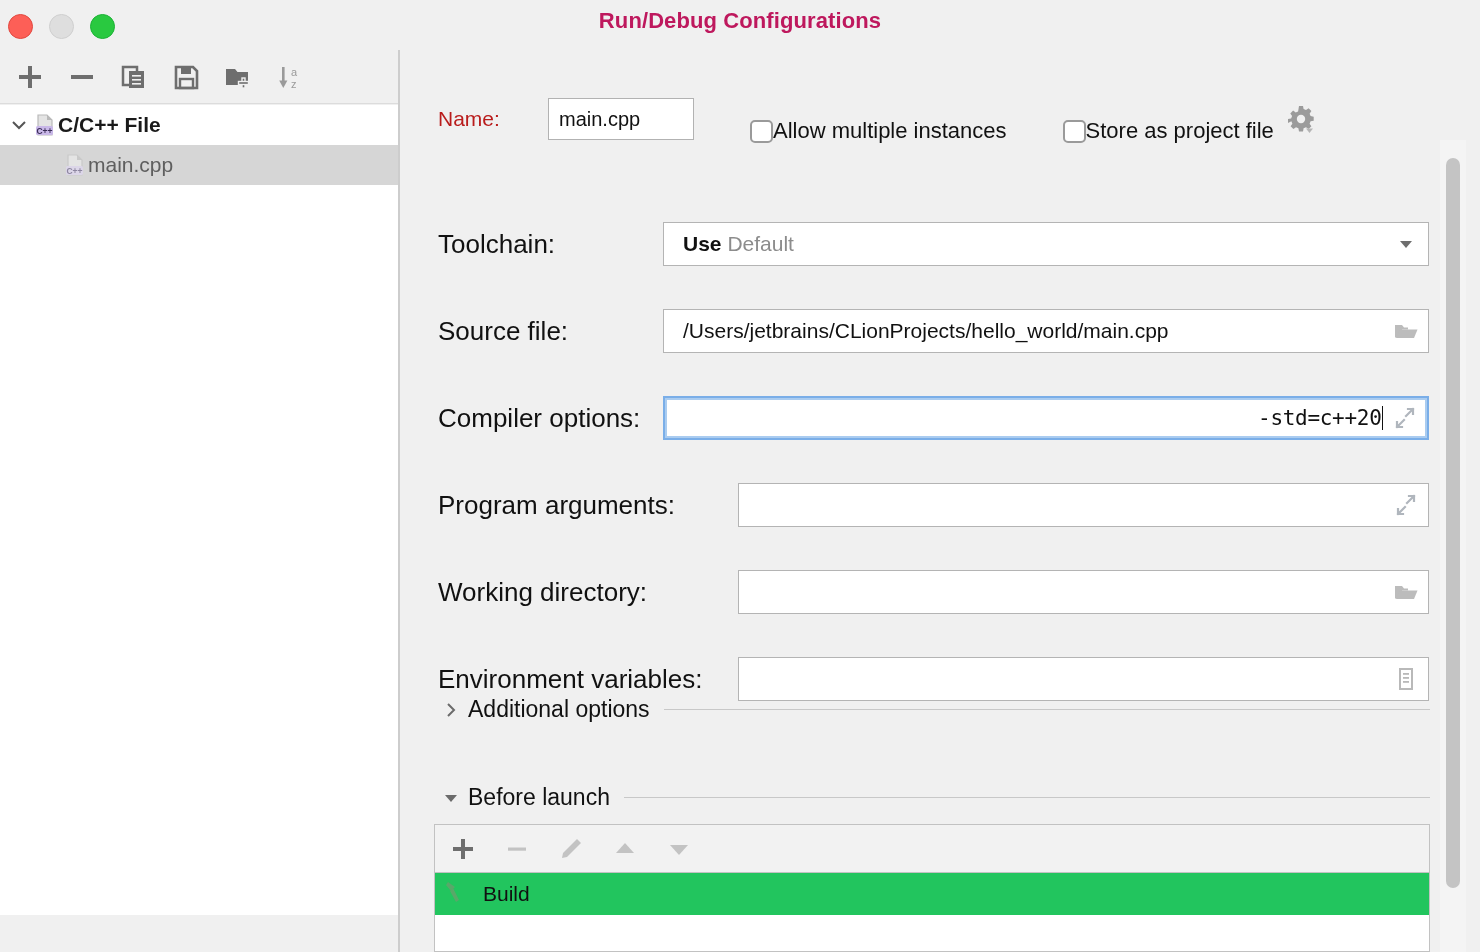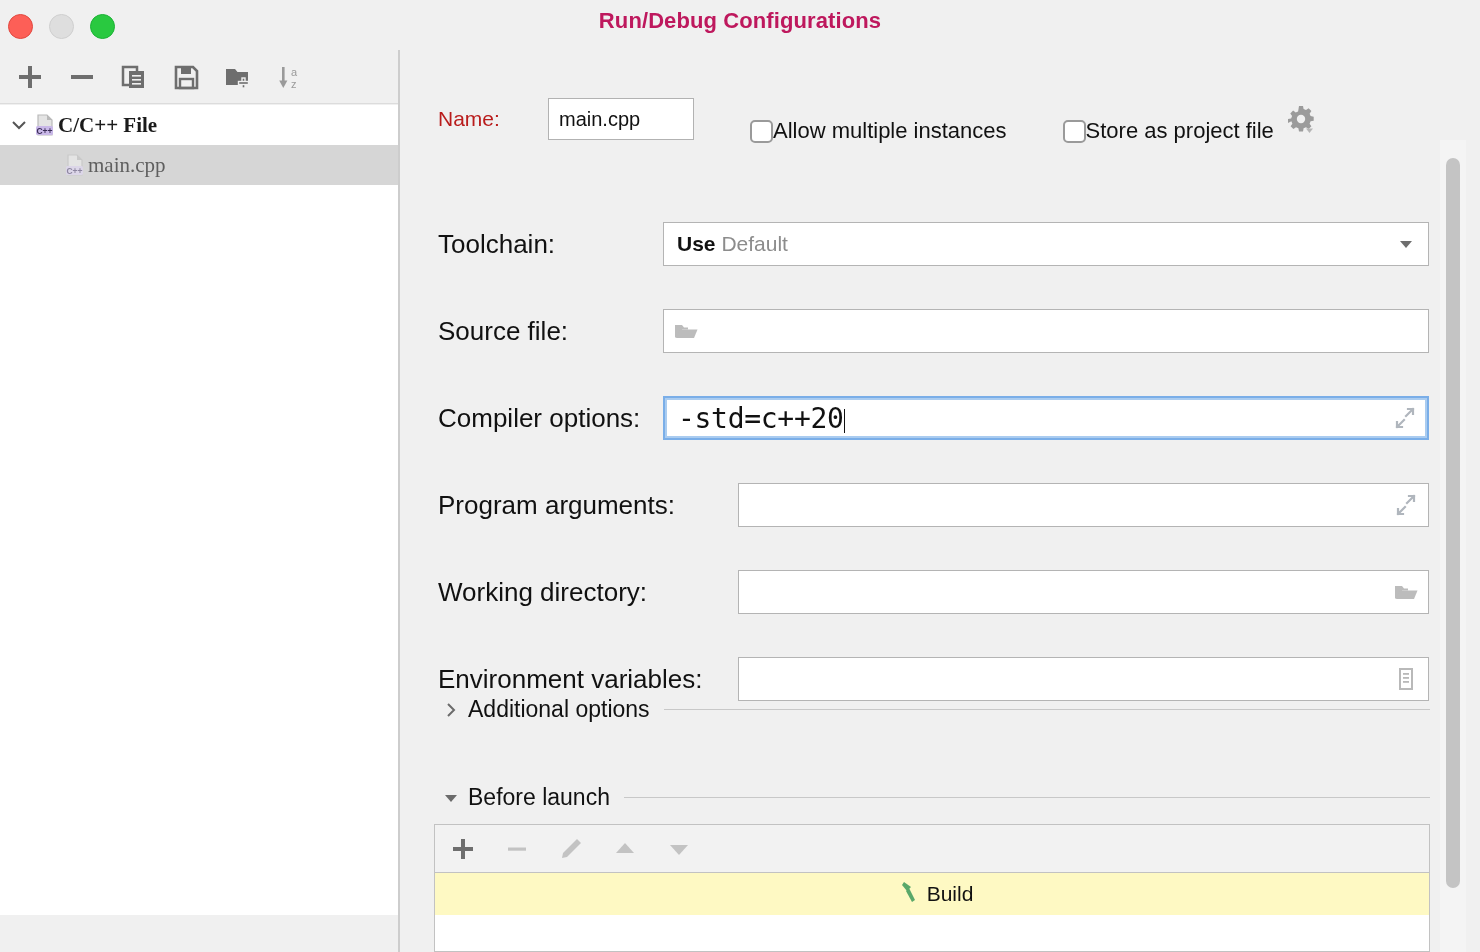--- a/index.html
+++ b/index.html
@@ -50,21 +50,21 @@
     position: absolute; left: 0; top: 55px; width: 398px; height: 810px;
     background: #ffffff;
     overflow: hidden;
   }
   .tree-row {
     display: flex; align-items: center; height: 40px; padding-left: 6px;
   }
   .tree-row.selected { background: #d6d6d6; }
   .tree-chevron { width: 26px; display: flex; align-items: center; justify-content: center; }
   .tree-icon { width: 26px; display: flex; align-items: center; justify-content: center; }
-  .tree-label { font-size: 21px; color: #1a1a1a; font-family: Liberation Serif, serif; }
+  .tree-label { font-size: 21px; color: #1a1a1a; }
   .tree-row.group .tree-label { font-weight: bold; }
   .tree-row.child { padding-left: 62px; }
   .tree-row.child .tree-label { color: #5f5f5f; }
   .panel-divider {
     position: absolute; left: 398px; top: 50px;
     width: 2px; height: 902px; background: #cdcdcd;
   }
 
   
   .right-panel {
@@ -97,22 +97,22 @@
   
   .form { position: absolute; left: 38px; top: 165px; width: 1000px; }
   .frow { display: flex; align-items: center; margin-bottom: 29px; position: relative; }
   .frow .flabel { font-size: 26px; color: #111; }
   .field {
     background: #fff; border: 1px solid #b4b4b4;
     height: 44px; display: flex; align-items: center;
     position: absolute;
   }
   .field.focused { border: 2px solid #7aaee8; outline: 2px solid #aaccf0; outline-offset: -4px; }
-  .field-text { font-size: 21px; color: #111; padding-left: 13px; flex: 1; }
-  .field-text.mono { font-family: "DejaVu Sans Mono", monospace; font-size: 28px; letter-spacing: -0.3px; }
+  .field-text { font-size: 21px; color: #111; padding-left: 19px; flex: 1; }
+  .field-text.mono { font-family: "DejaVu Sans Mono", monospace; font-size: 21px; letter-spacing: -0.3px; text-align: right; }
   .caret { display: inline-block; width: 1.5px; height: 24px; background: #111; vertical-align: -5px; }
   .field-icon { width: 44px; display: flex; align-items: center; justify-content: center; }
   .dim { color: #8c8c8c; }
 
   
   .section { position: absolute; display: flex; align-items: center; width: 992px; }
   .section .tri { width: 26px; display: flex; align-items: center; justify-content: center; }
   .section .stitle { font-size: 23px; color: #111; margin-left: 4px; margin-right: 14px; white-space: nowrap; }
   .section .sline { flex: 1; height: 1px; background: #c8c8c8; }
 
@@ -121,23 +121,22 @@
     position: absolute; left: 34px; top: 774px;
     width: 996px; height: 128px;
     background: #fff; border: 1px solid #c2c2c2;
   }
   .bl-toolbar {
     height: 48px; display: flex; align-items: center;
     background: #f2f2f2; border-bottom: 1px solid #c2c2c2; padding-left: 12px; gap: 22px;
   }
   .bl-tb-btn { width: 32px; height: 32px; display: flex; align-items: center; justify-content: center; }
   .bl-row {
-    height: 42px; display: flex; align-items: center; padding-left: 8px;
-    background: #fef9c3;
-    justify-content: center;
+    height: 42px; display: flex; align-items: center; gap: 12px; padding-left: 8px;
+    background: #22c55e;
   }
   .bl-row-label { font-size: 21px; color: #111; }
 
   
   .scrollbar {
     position: absolute; left: 1440px; top: 140px;
     width: 26px; height: 812px; background: #f4f4f4;
   }
   .scroll-thumb {
     position: absolute; left: 6px; top: 18px;
@@ -275,20 +274,21 @@
             <svg width="20" height="20" viewBox="0 0 20 20">
                 <path d="M4 7 L16 7 L10 14 Z" fill="#6e6e6e"></path>
               </svg>
           </span>
         </div>
       </div>
 
       <div class="frow" style="height:58px;">
         <span class="flabel">Source file:</span>
         <div class="field" style="left:225px; width:766px;">
+          <span class="field-text">/Users/jetbrains/CLionProjects/hello_world/main.cpp</span>
           <span class="field-icon">
             <svg width="26" height="26" viewBox="0 0 26 26">
               <path d="M2 7h7l2 2.5h4v2H9l-2 8H2z" fill="#bcbcbc"></path>
               <path d="M6.5 11.5h18l-3.5 8.5H3z" fill="#bcbcbc"></path>
             </svg>
           </span>
         </div>
       </div>
 
       <div class="frow" style="height:58px;">

